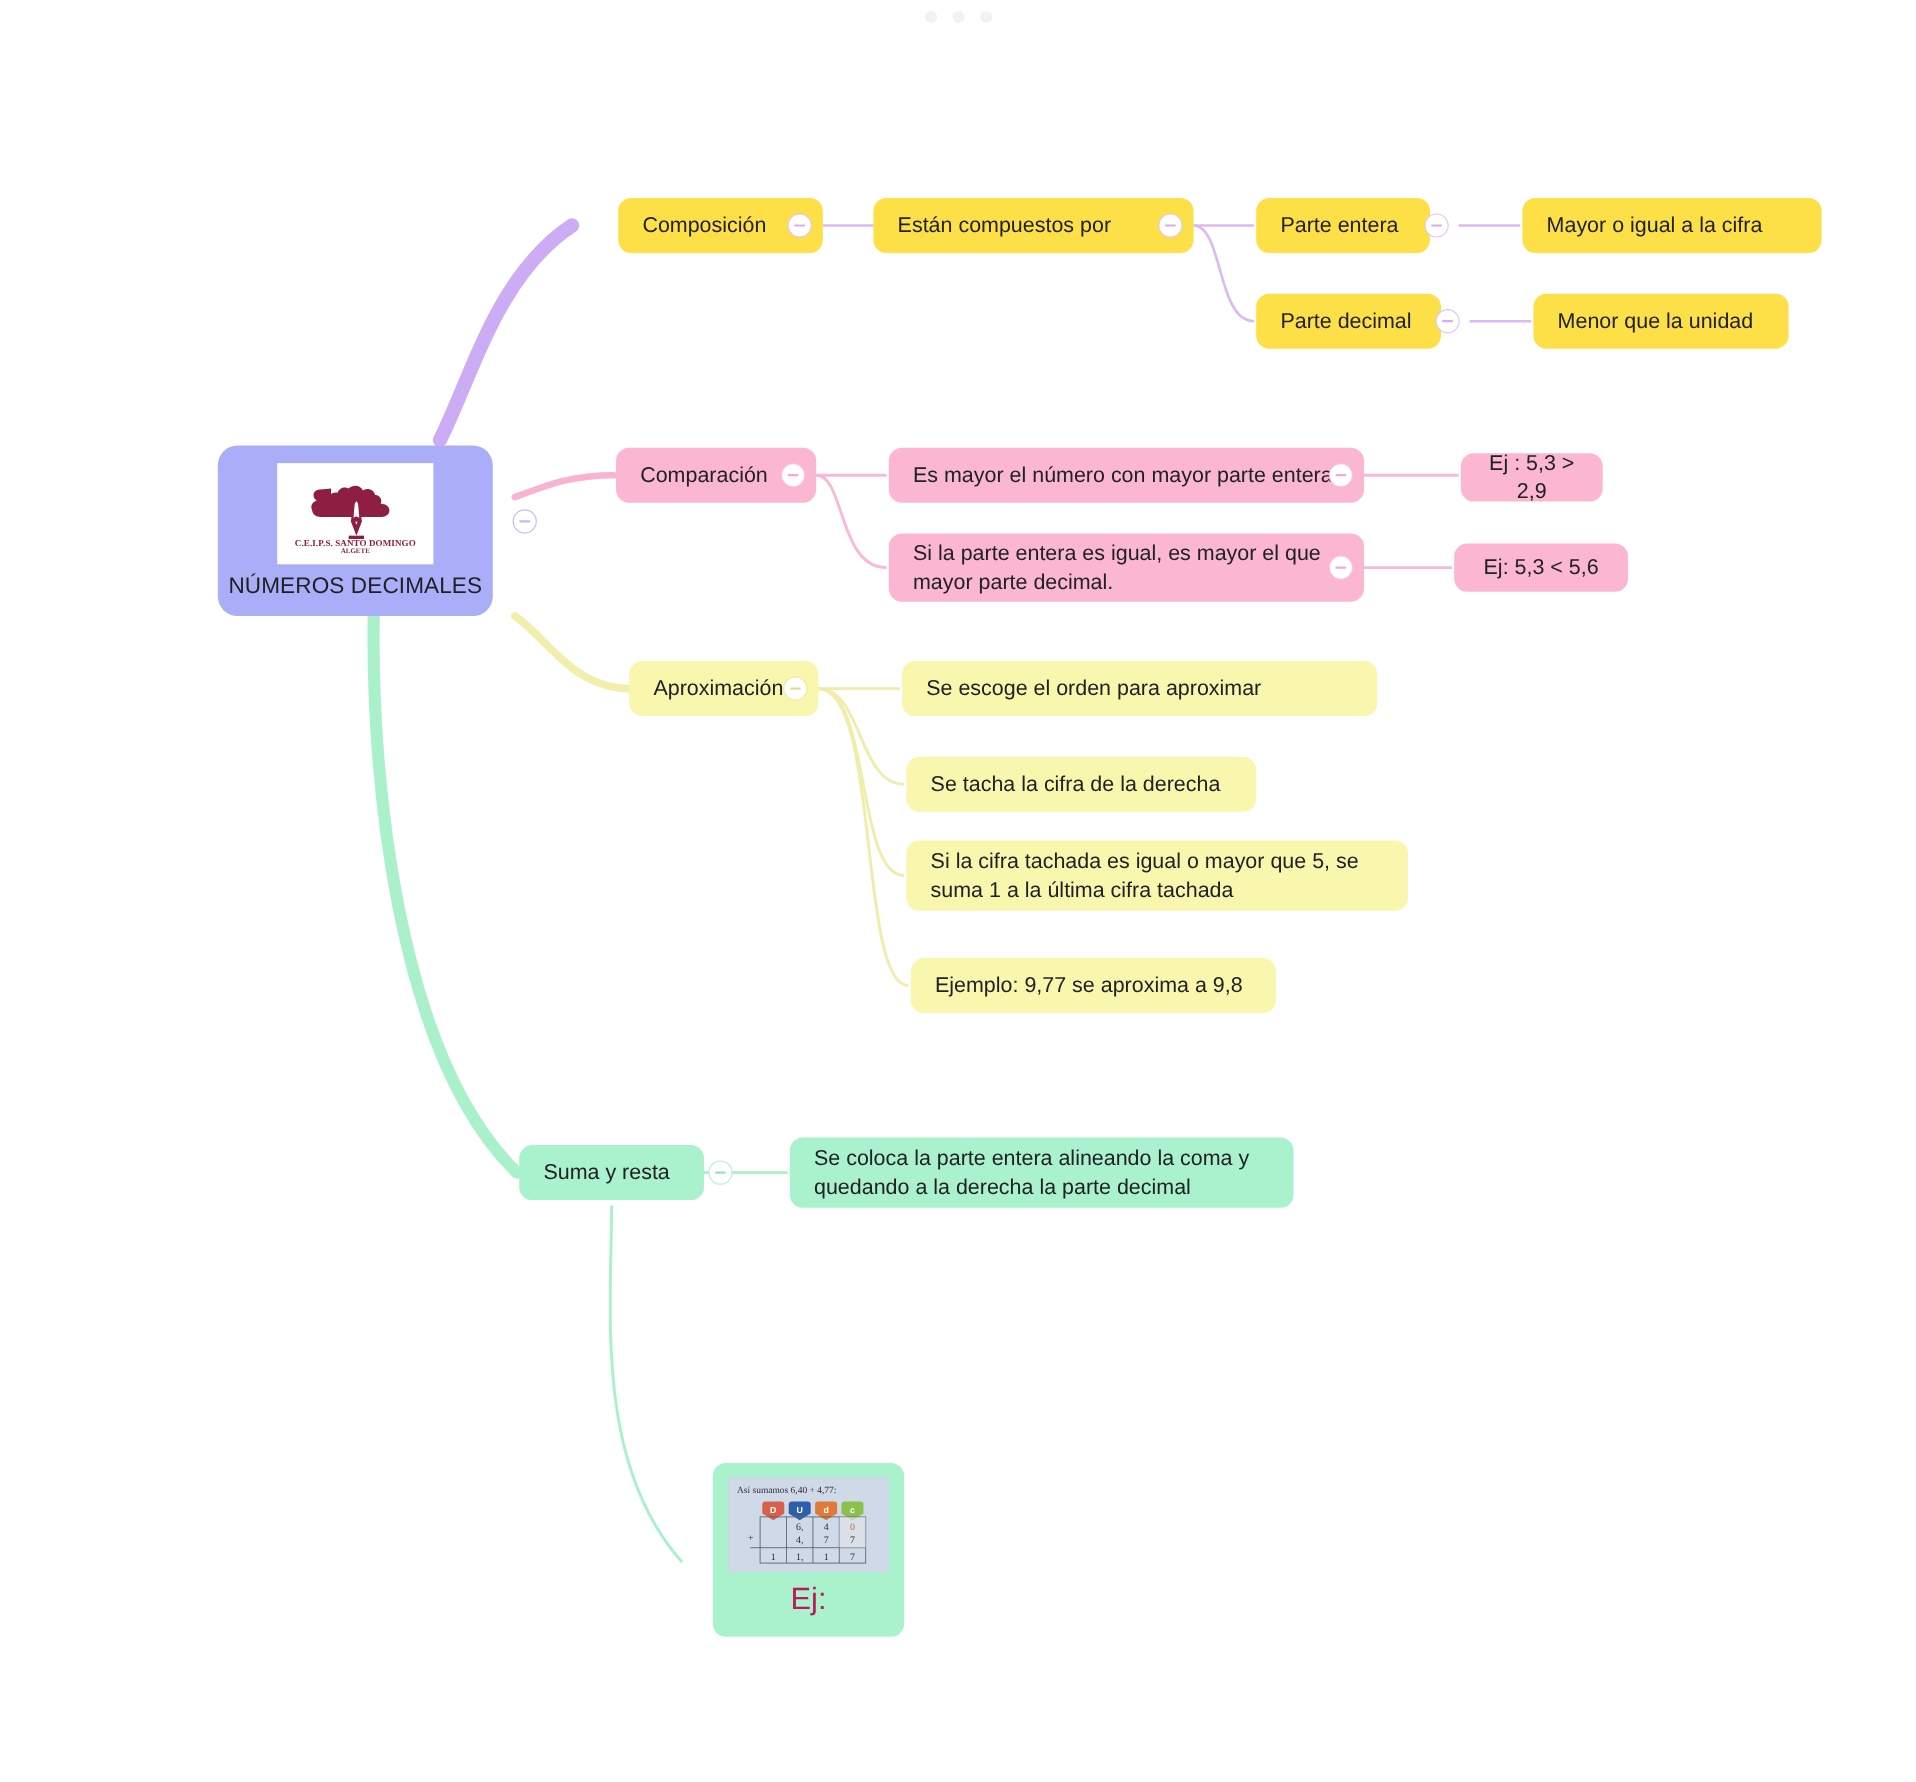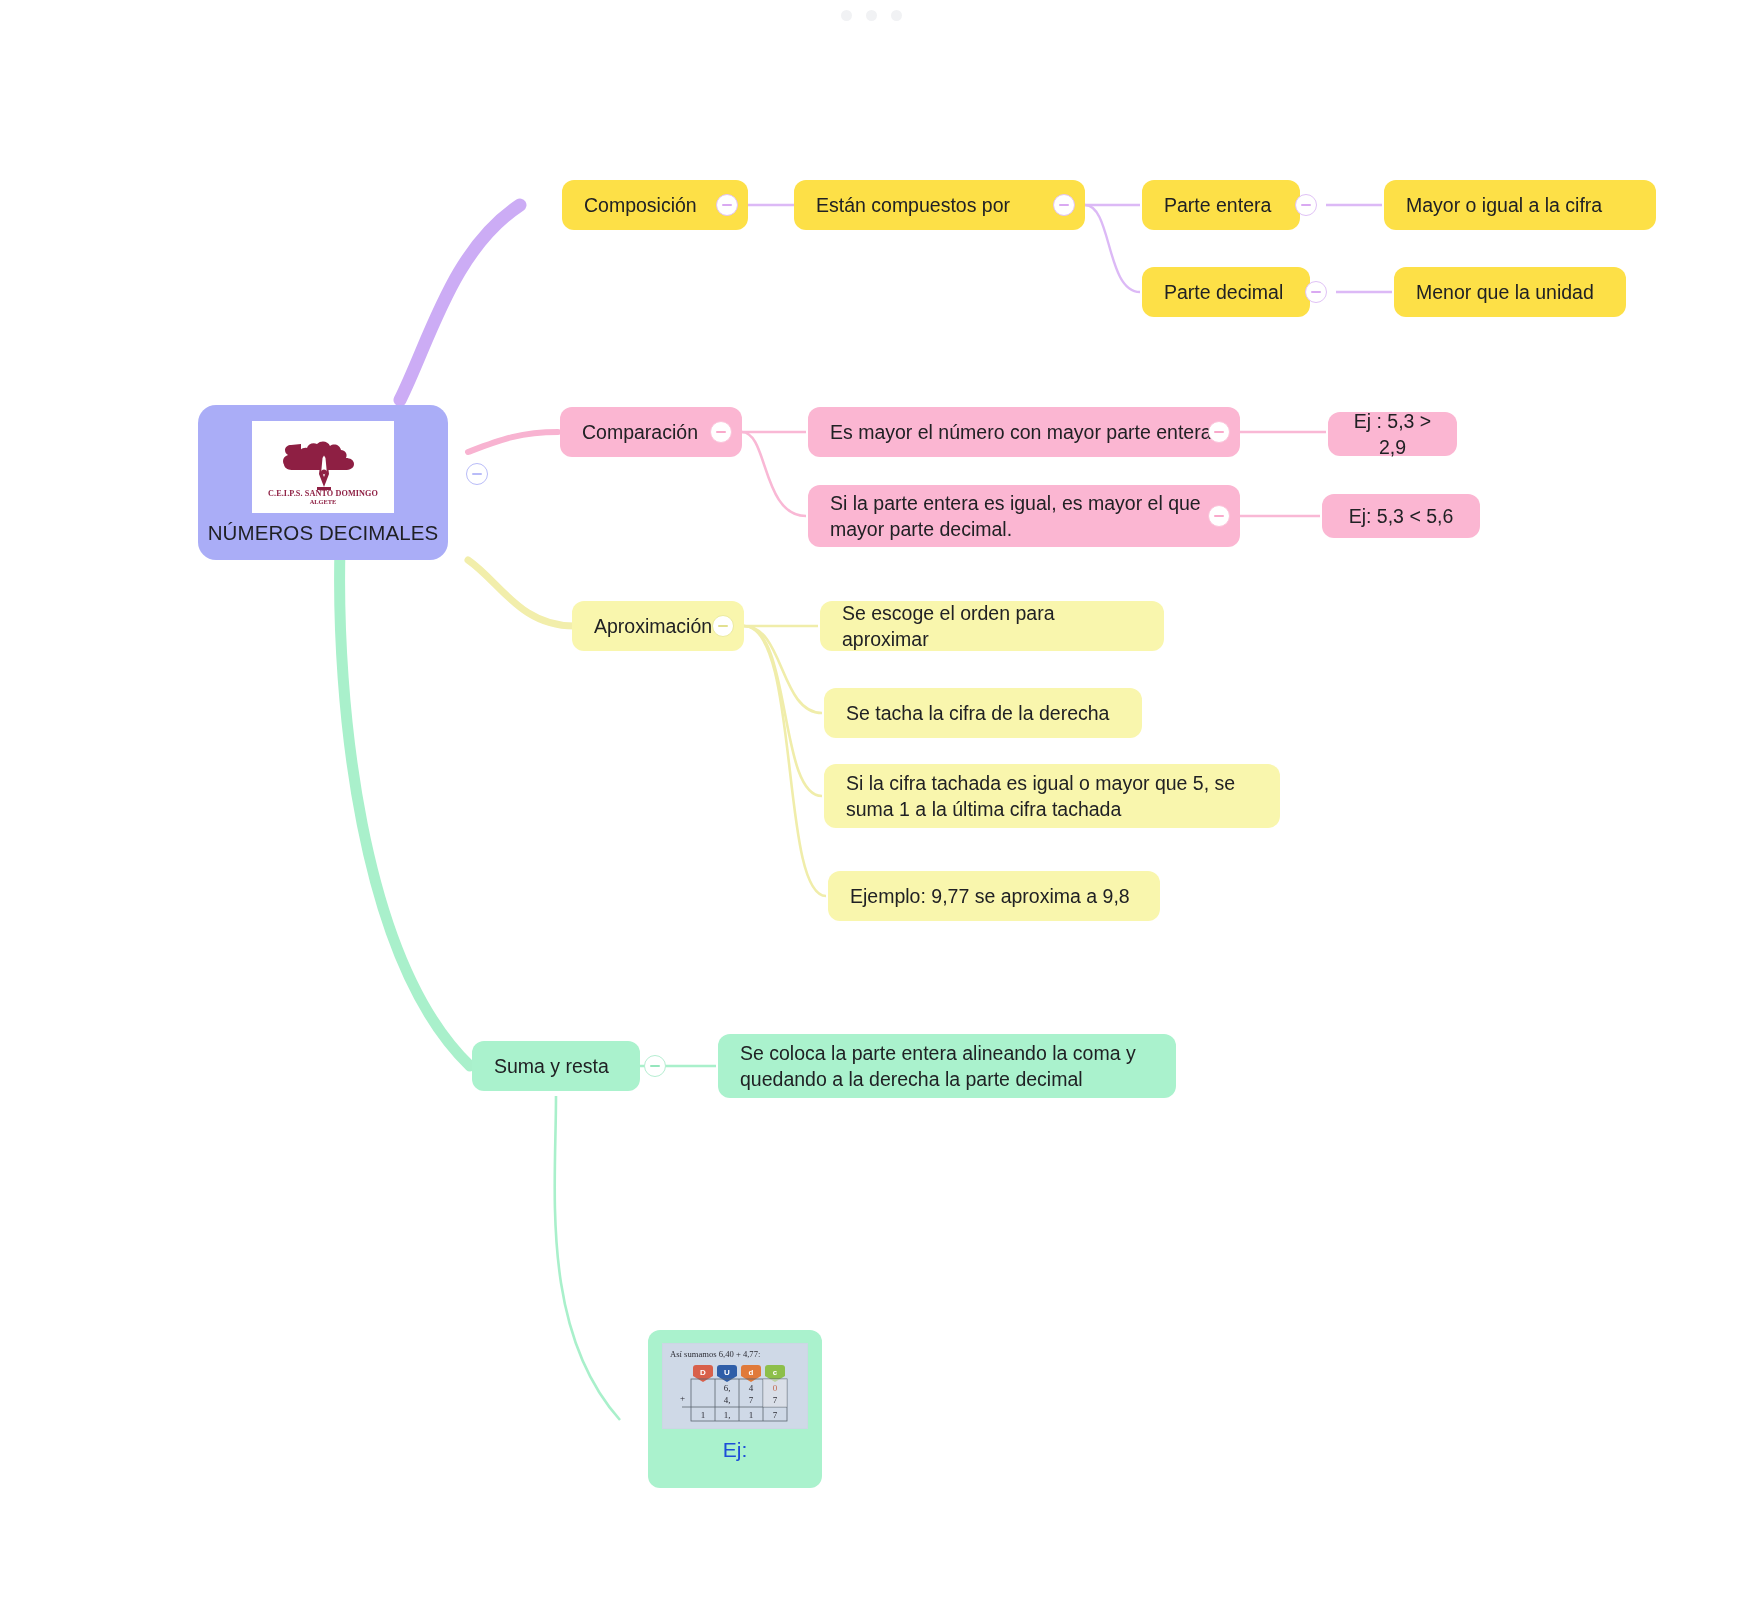--- a/index.html
+++ b/index.html
@@ -167,23 +167,23 @@
     height: 158px;
     background: #aaf2cd;
     border-radius: 12px;
     flex-direction: column;
     align-items: center;
     justify-content: flex-start;
     padding-top: 13px;
     z-index: 3;
   }
   #imgnode .ejlabel {
-    font-size: 21px;
+    font-size: 28px;
     margin-top: 9px;
-    color: #1d4ed8;
+    color: #be185d;
   }
   .sumfig {
     width: 146px;
     height: 86px;
     background: #cfd8e6;
     display: block;
   }
 </style>
 </head>
 <body>
@@ -318,21 +318,21 @@
     <span class="txt" style="text-align:center;">Ej: 5,3 &lt; 5,6</span>
   </div>
 
   <div class="node pill c-yellow" style="left:572px; top:601px; width:172px; height:50px;">
     <span class="txt">Aproximación</span>
   </div>
   <div class="toggle t-yellow" style="left:712px; top:615px;">
       <i></i>
     </div>
 
-  <div class="node pill c-yellow" style="left:820px; top:601px; width:344px; height:50px;">
+  <div class="node pill c-yellow" style="left:820px; top:601px; width:432px; height:50px;">
     <span class="txt">Se escoge el orden para aproximar</span>
   </div>
 
   <div class="node pill c-yellow" style="left:824px; top:688px; width:318px; height:50px;">
     <span class="txt">Se tacha la cifra de la derecha</span>
   </div>
 
   <div class="node pill c-yellow two-line" style="left:824px; top:764px; width:456px; height:64px;">
     <span class="txt">Si la cifra tachada es igual o mayor que 5, se suma 1 a la última cifra tachada</span>
   </div>

